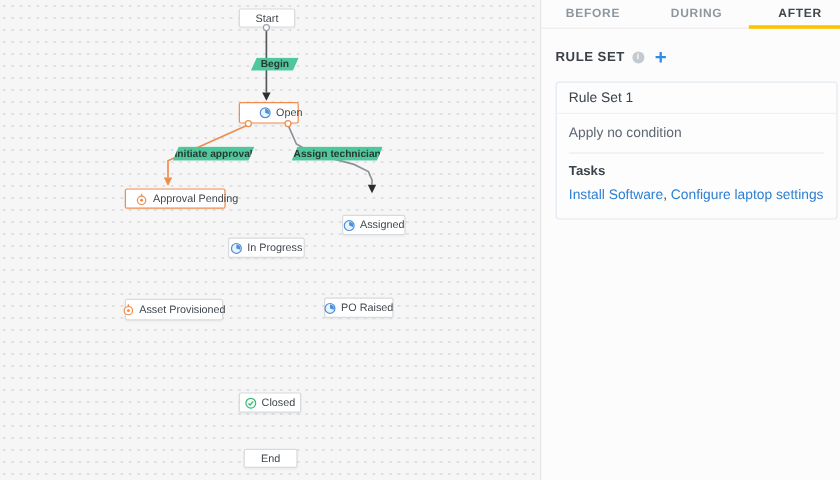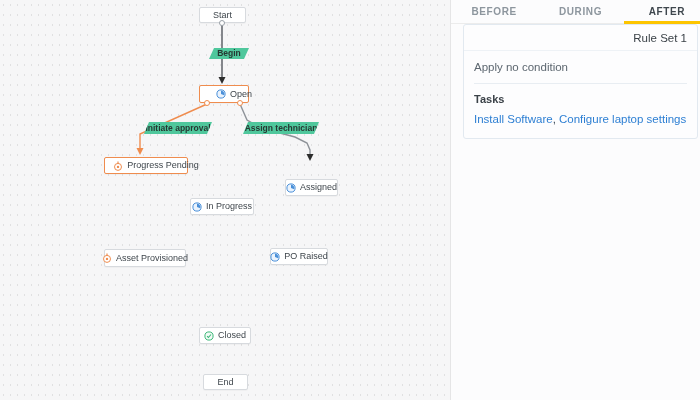--- a/index.html
+++ b/index.html
@@ -64,21 +64,20 @@
     color:#2e8be6; font-size:17px; font-weight:700; line-height:12px;
     margin-left:9px; cursor:pointer;
   }
 
   .card {
     margin:0 12px; background:#fdfdfe; border:1px solid #e2e9f0; border-radius:3px;
   }
   .card-header {
     padding:7px 10px 6px 10px; font-size:11.5px; color:#3b4248;
     border-bottom:1px solid #eef2f6;
-    text-align:right;
   }
   .card-body { padding:10px 10px 13px 10px; }
   .condition-text { font-size:11.5px; color:#5d6770; margin-bottom:10px; }
   .card-divider { border:none; border-top:1px solid #e8edf2; margin:0 0 9px 0; }
   .tasks-label { font-size:11px; font-weight:700; color:#3b4248; margin-bottom:8px; }
   .task-links { font-size:11.5px; color:#3b4a56; }
   .task-link { color:#2d7fd3; text-decoration:none; cursor:pointer; }
 </style>
 </head>
 <body>
@@ -111,21 +110,21 @@
           <span class="nlabel">Open</span>
         </div>
         <div class="node accent" style="left: 104px; top: 157px; width: 84px; height: 17px;">
           <span class="icon">
             <svg width="10" height="10" viewBox="0 0 10 10">
               <line x1="5" y1="0.6" x2="5" y2="2.2" stroke="#ef8c4e" stroke-width="1.2"></line>
               <circle cx="5" cy="5.9" r="3.5" fill="#fff" stroke="#ef8c4e" stroke-width="1"></circle>
               <circle cx="5" cy="5.9" r="1.2" fill="#ef8c4e"></circle>
             </svg>
           </span>
-          <span class="nlabel">Progress Pending</span>
+          <span class="nlabel">Approval Pending</span>
         </div>
         <div class="node" style="left: 285px; top: 163px; width: 53px; height: 17px; margin-top: 16px;">
           <span class="icon">
             <svg width="10" height="10" viewBox="0 0 10 10">
               <circle cx="5" cy="5" r="4.1" fill="#eaf3fd" stroke="#4a90d9" stroke-width="1"></circle>
               <path d="M5,5 L5,1.7 A3.3,3.3 0 0 1 8.1,6.2 Z" fill="#4a90d9"></path>
             </svg>
           </span>
           <span class="nlabel">Assigned</span>
         </div>
@@ -175,20 +174,25 @@
       </div>
   </div>
 
   <div class="panel">
     <div class="tabs">
       <div class="tab">BEFORE</div>
       <div class="tab">DURING</div>
       <div class="tab active">AFTER</div>
     </div>
 
+    <div class="ruleset-row">
+      <span class="ruleset-title">RULE SET</span>
+      <span class="info-badge">i</span>
+      <span class="plus-btn">+</span>
+    </div>
 
     <div class="card">
       <div class="card-header">Rule Set 1</div>
       <div class="card-body">
         <div class="condition-text">Apply no condition</div>
         <hr class="card-divider">
         <div class="tasks-label">Tasks</div>
         <div class="task-links"><a class="task-link">Install Software</a><span>, </span><a class="task-link">Configure laptop settings</a></div>
       </div>
     </div>

